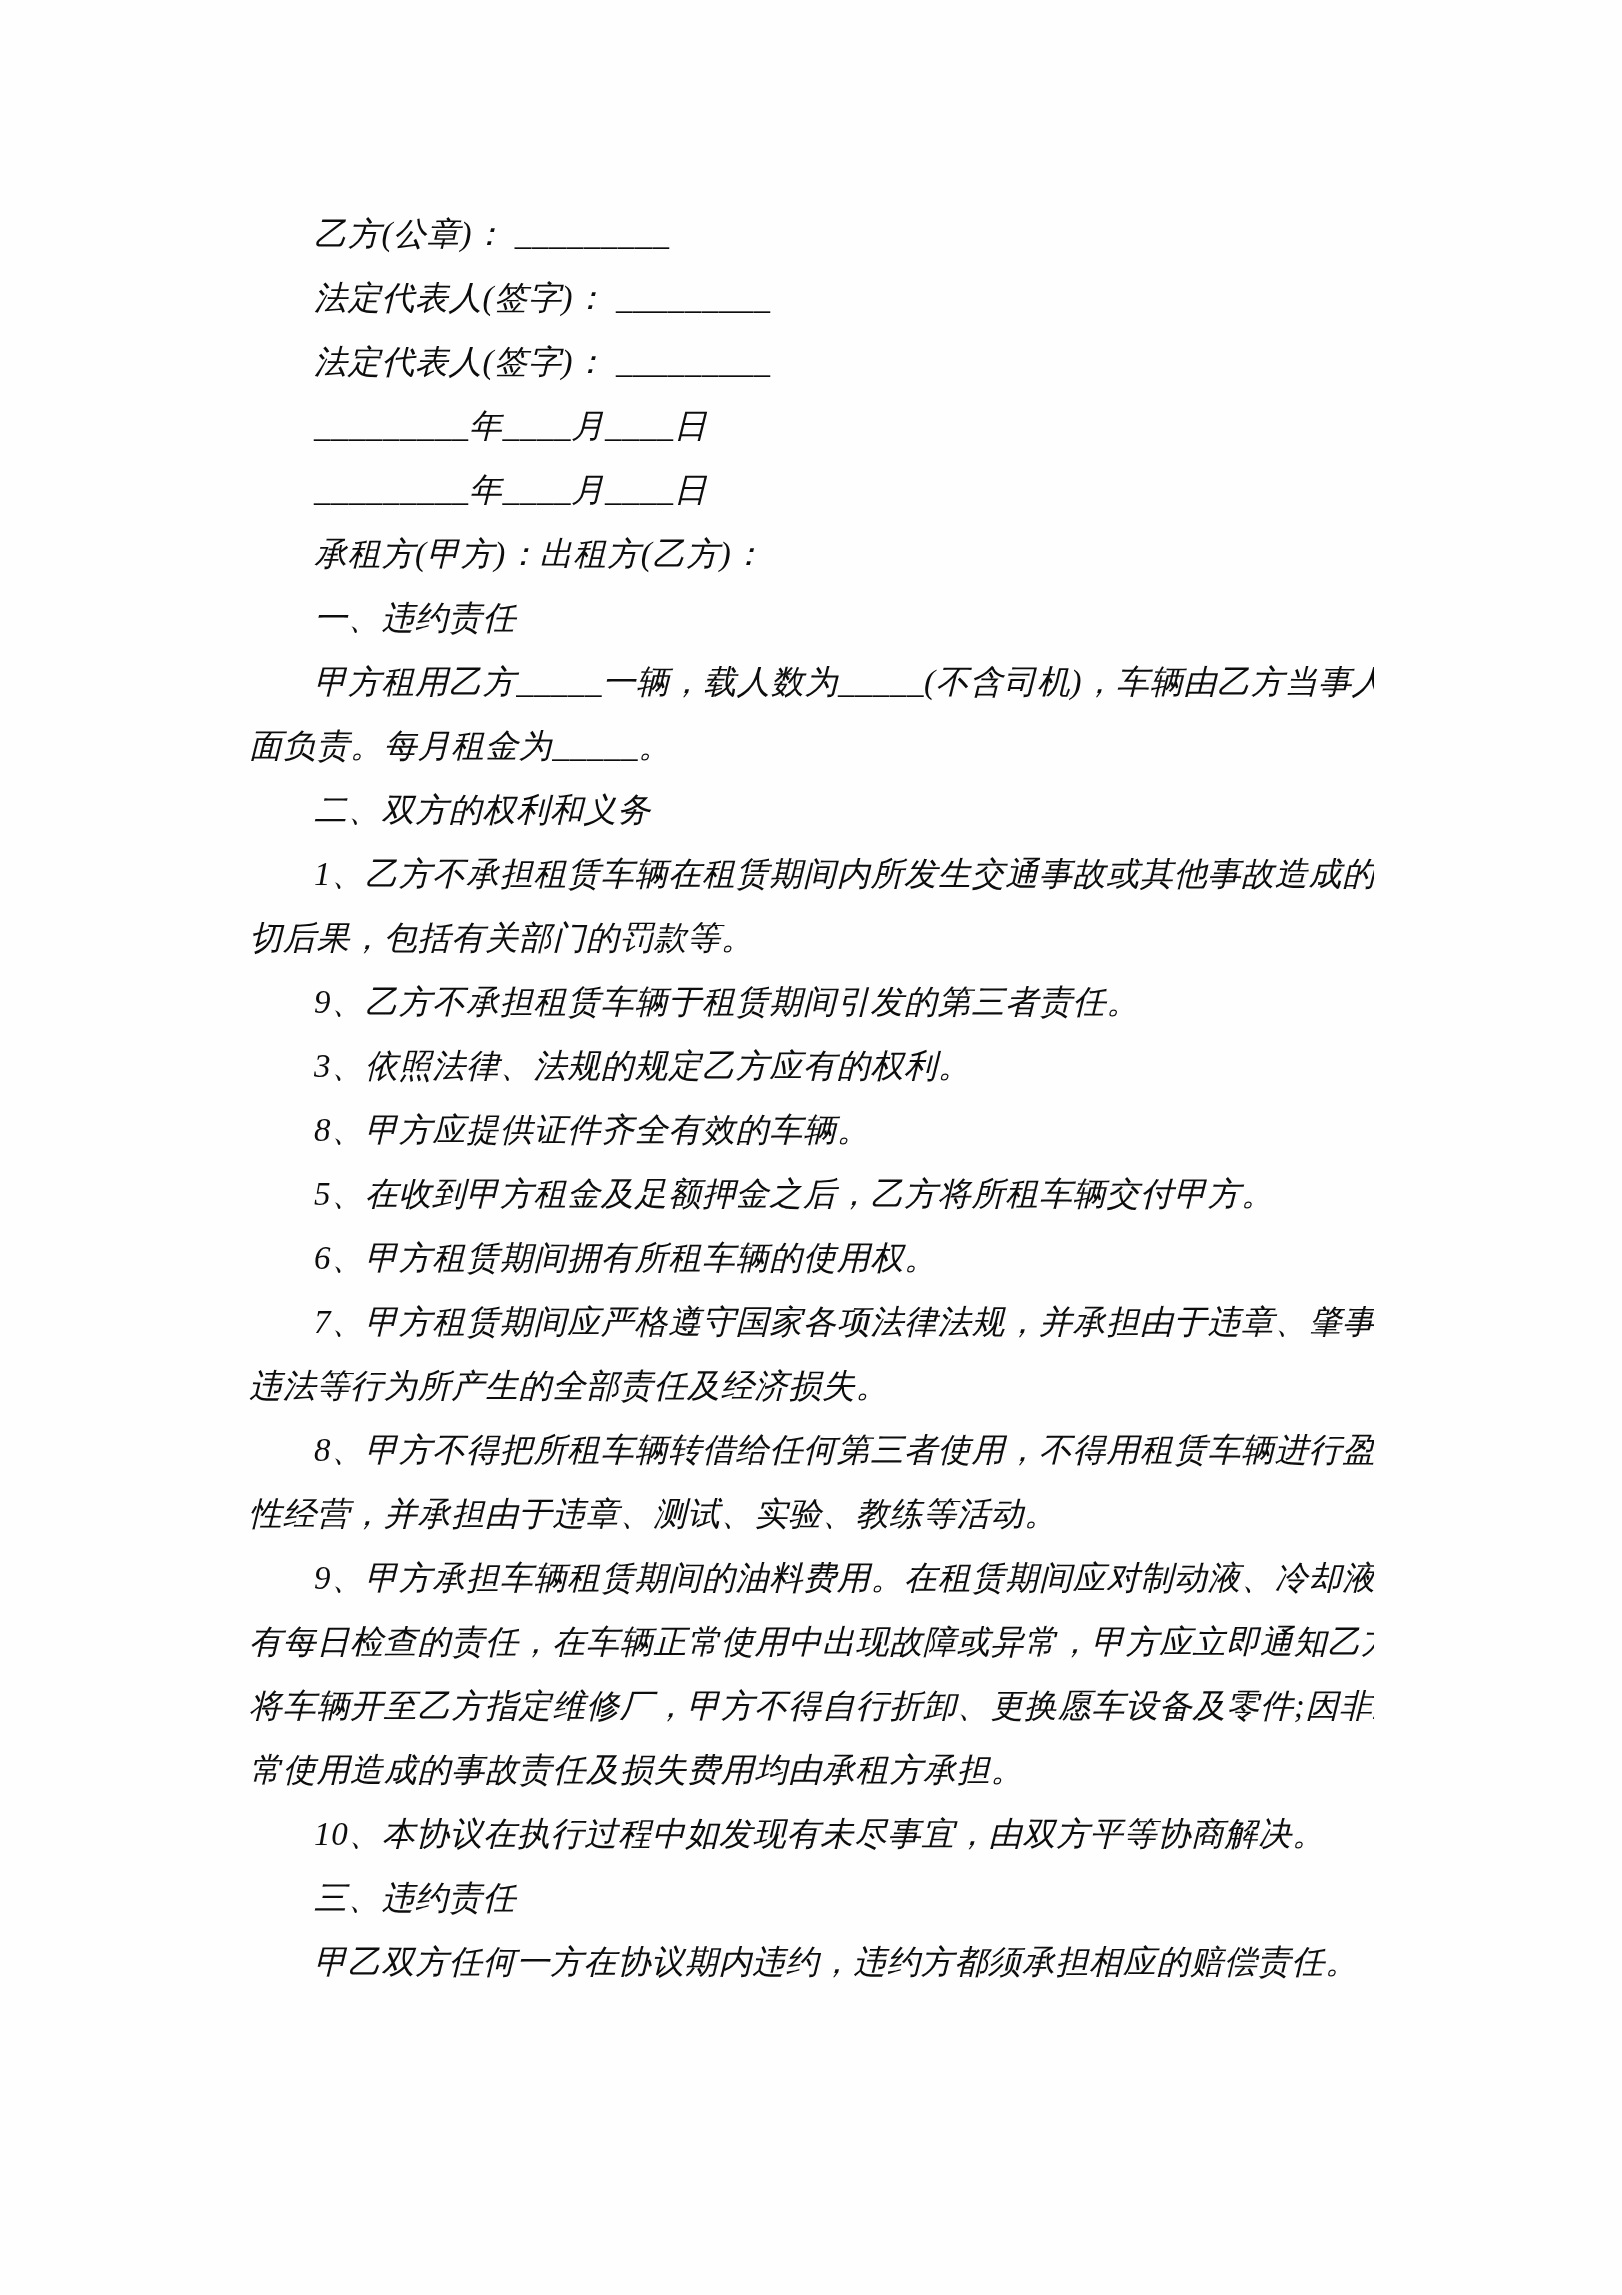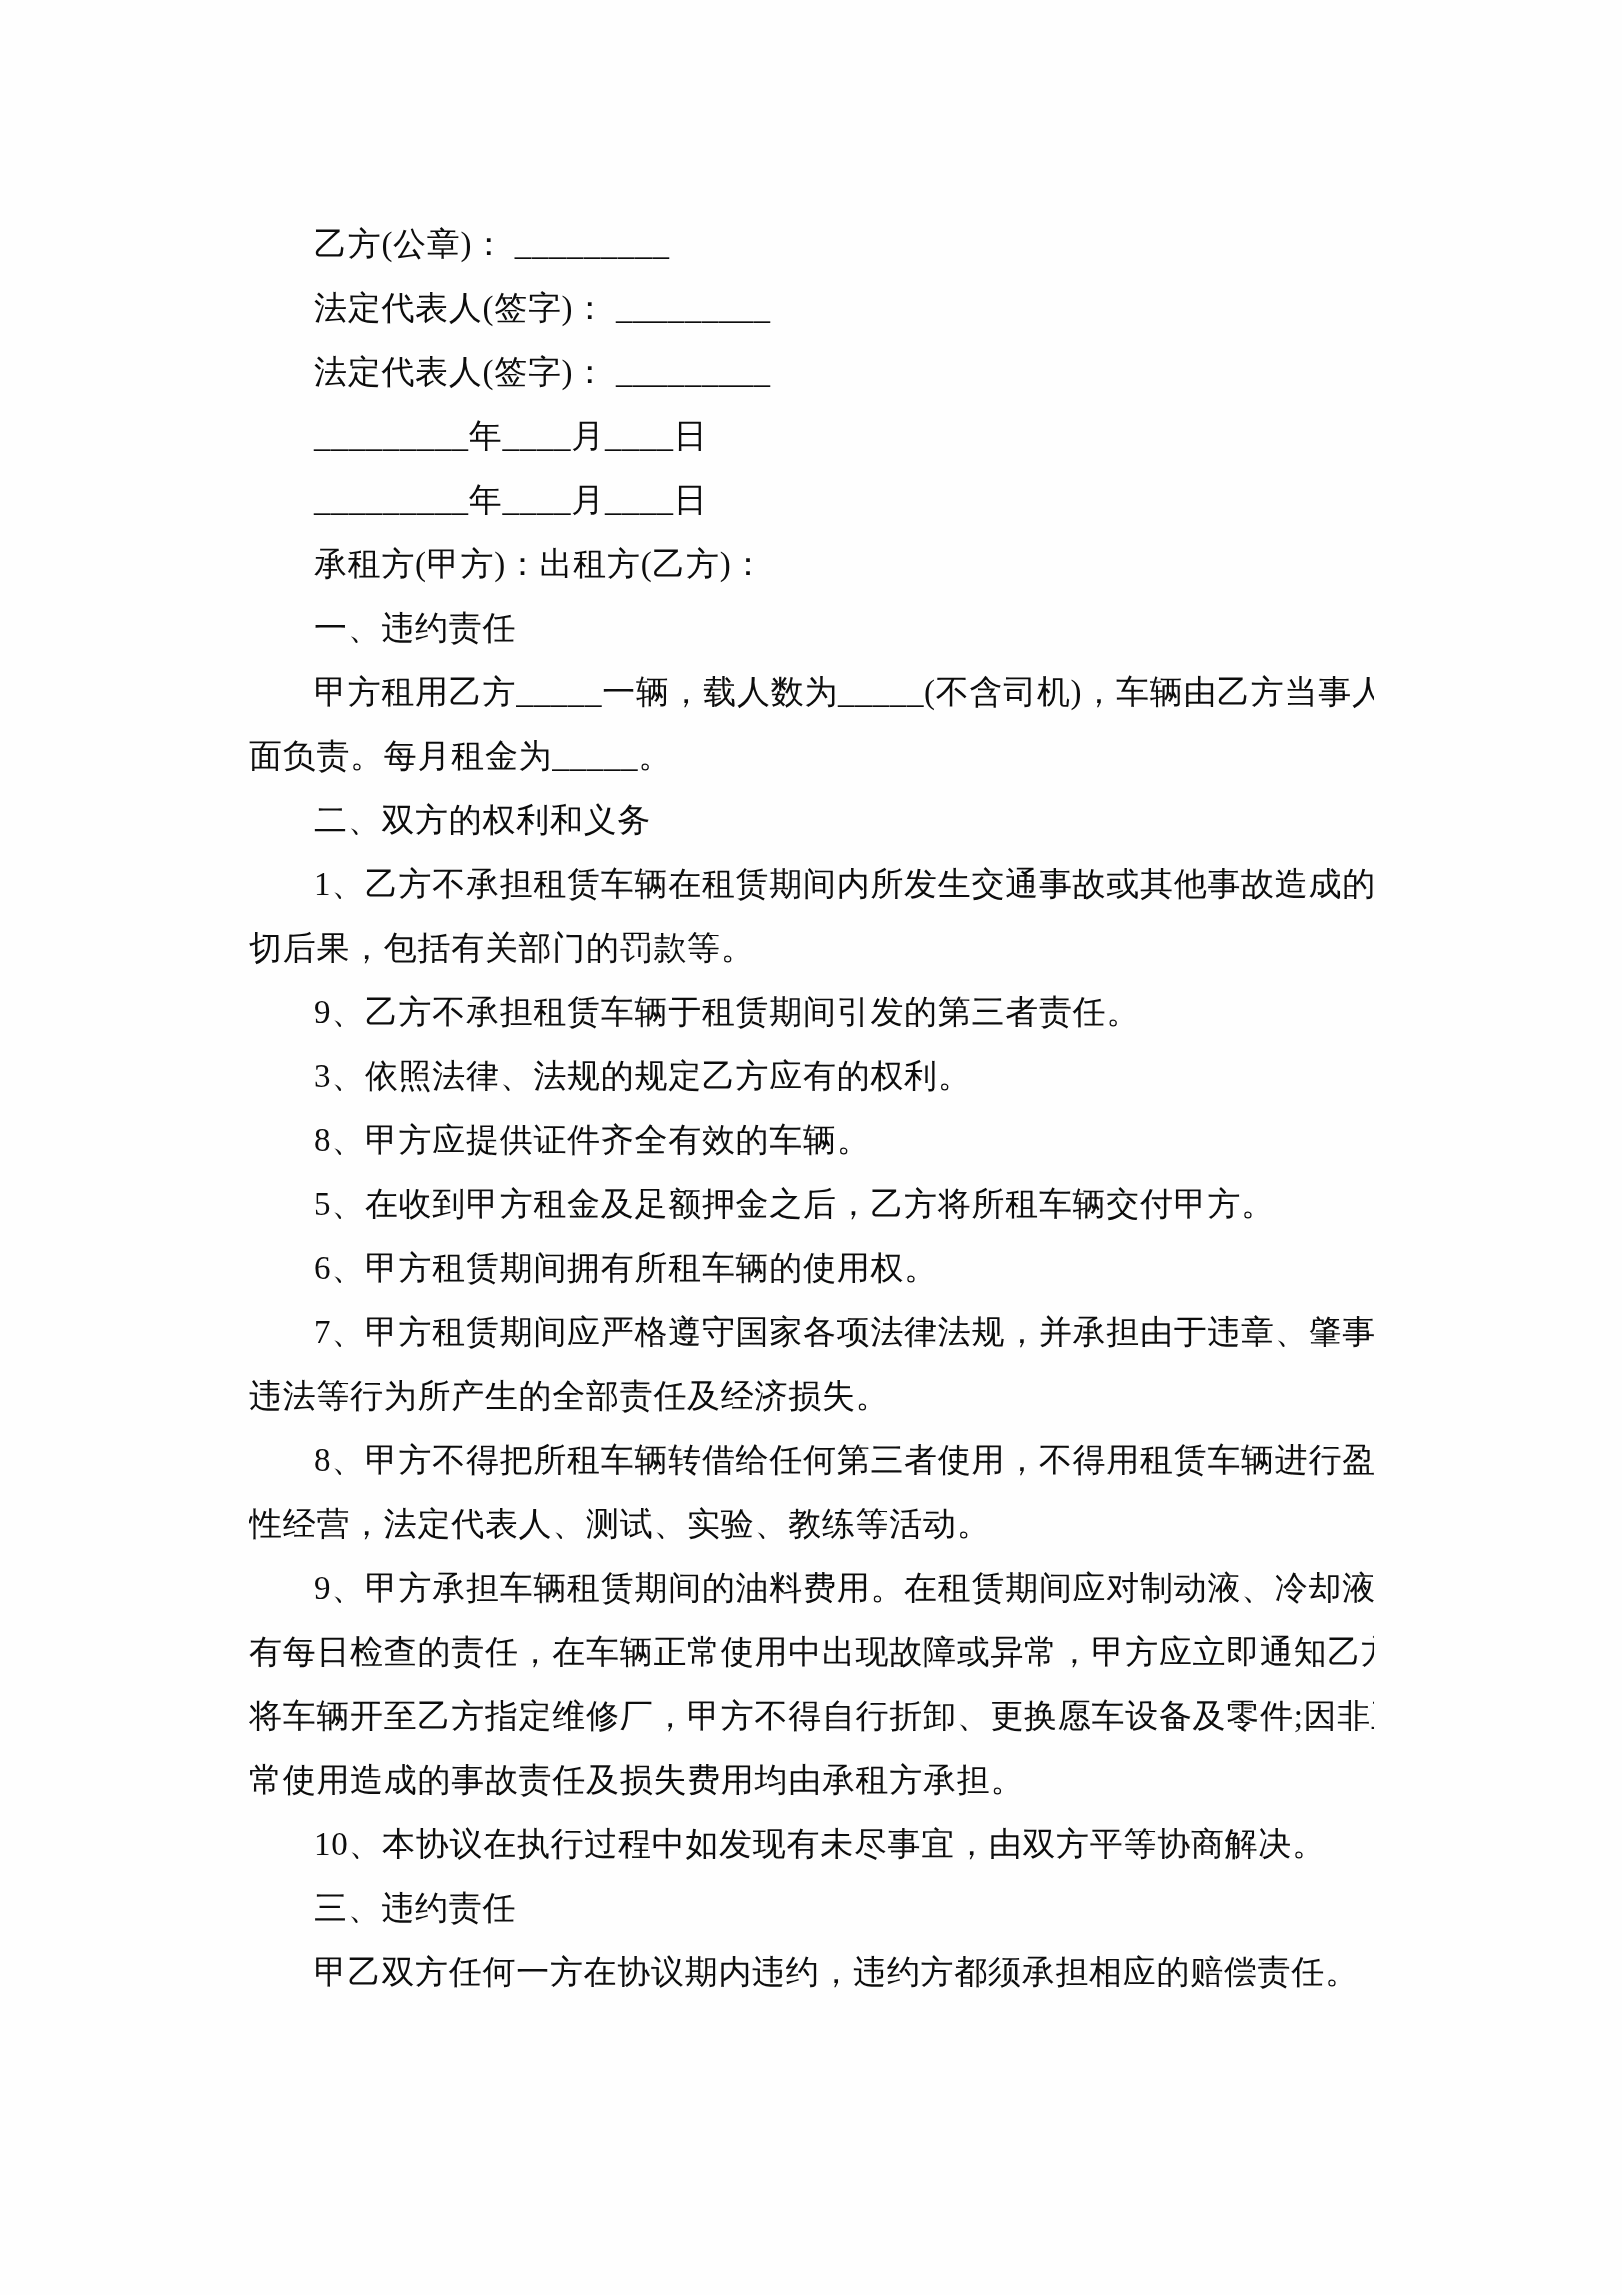--- a/index.html
+++ b/index.html
@@ -10,22 +10,23 @@
   .page {
     position: relative;
     width: 1623px;
     height: 2295px;
     background: #fefefe;
     overflow: hidden;
   }
   .content {
     position: absolute;
     left: 249px;
-    top: 212px;
+    top: 202px;
     width: 1125px;
+    font-style: italic;
   }
   .line {
     font-family: "Liberation Serif", "DejaVu Serif", serif;
     font-size: 33px;
     line-height: 64px;
     height: 64px;
     color: #0d0d0d;
     white-space: pre;
     overflow: hidden;
     text-align: left;
@@ -53,21 +54,21 @@
       <div class="line indent">1、乙方不承担租赁车辆在租赁期间内所发生交通事故或其他事故造成的一</div>
       <div class="line">切后果，包括有关部门的罚款等。</div>
       <div class="line indent">9、乙方不承担租赁车辆于租赁期间引发的第三者责任。</div>
       <div class="line indent">3、依照法律、法规的规定乙方应有的权利。</div>
       <div class="line indent">8、甲方应提供证件齐全有效的车辆。</div>
       <div class="line indent">5、在收到甲方租金及足额押金之后，乙方将所租车辆交付甲方。</div>
       <div class="line indent">6、甲方租赁期间拥有所租车辆的使用权。</div>
       <div class="line indent">7、甲方租赁期间应严格遵守国家各项法律法规，并承担由于违章、肇事、</div>
       <div class="line">违法等行为所产生的全部责任及经济损失。</div>
       <div class="line indent">8、甲方不得把所租车辆转借给任何第三者使用，不得用租赁车辆进行盈利</div>
-      <div class="line">性经营，法定代表人、测试、实验、教练等活动。</div>
+      <div class="line">性经营，并承担由于违章、测试、实验、教练等活动。</div>
       <div class="line indent">9、甲方承担车辆租赁期间的油料费用。在租赁期间应对制动液、冷却液负</div>
       <div class="line">有每日检查的责任，在车辆正常使用中出现故障或异常，甲方应立即通知乙方或</div>
       <div class="line">将车辆开至乙方指定维修厂，甲方不得自行折卸、更换愿车设备及零件;因非正</div>
       <div class="line">常使用造成的事故责任及损失费用均由承租方承担。</div>
       <div class="line indent">10、本协议在执行过程中如发现有未尽事宜，由双方平等协商解决。</div>
       <div class="line indent">三、违约责任</div>
       <div class="line indent">甲乙双方任何一方在协议期内违约，违约方都须承担相应的赔偿责任。</div>
     </div>
 </div>
 

